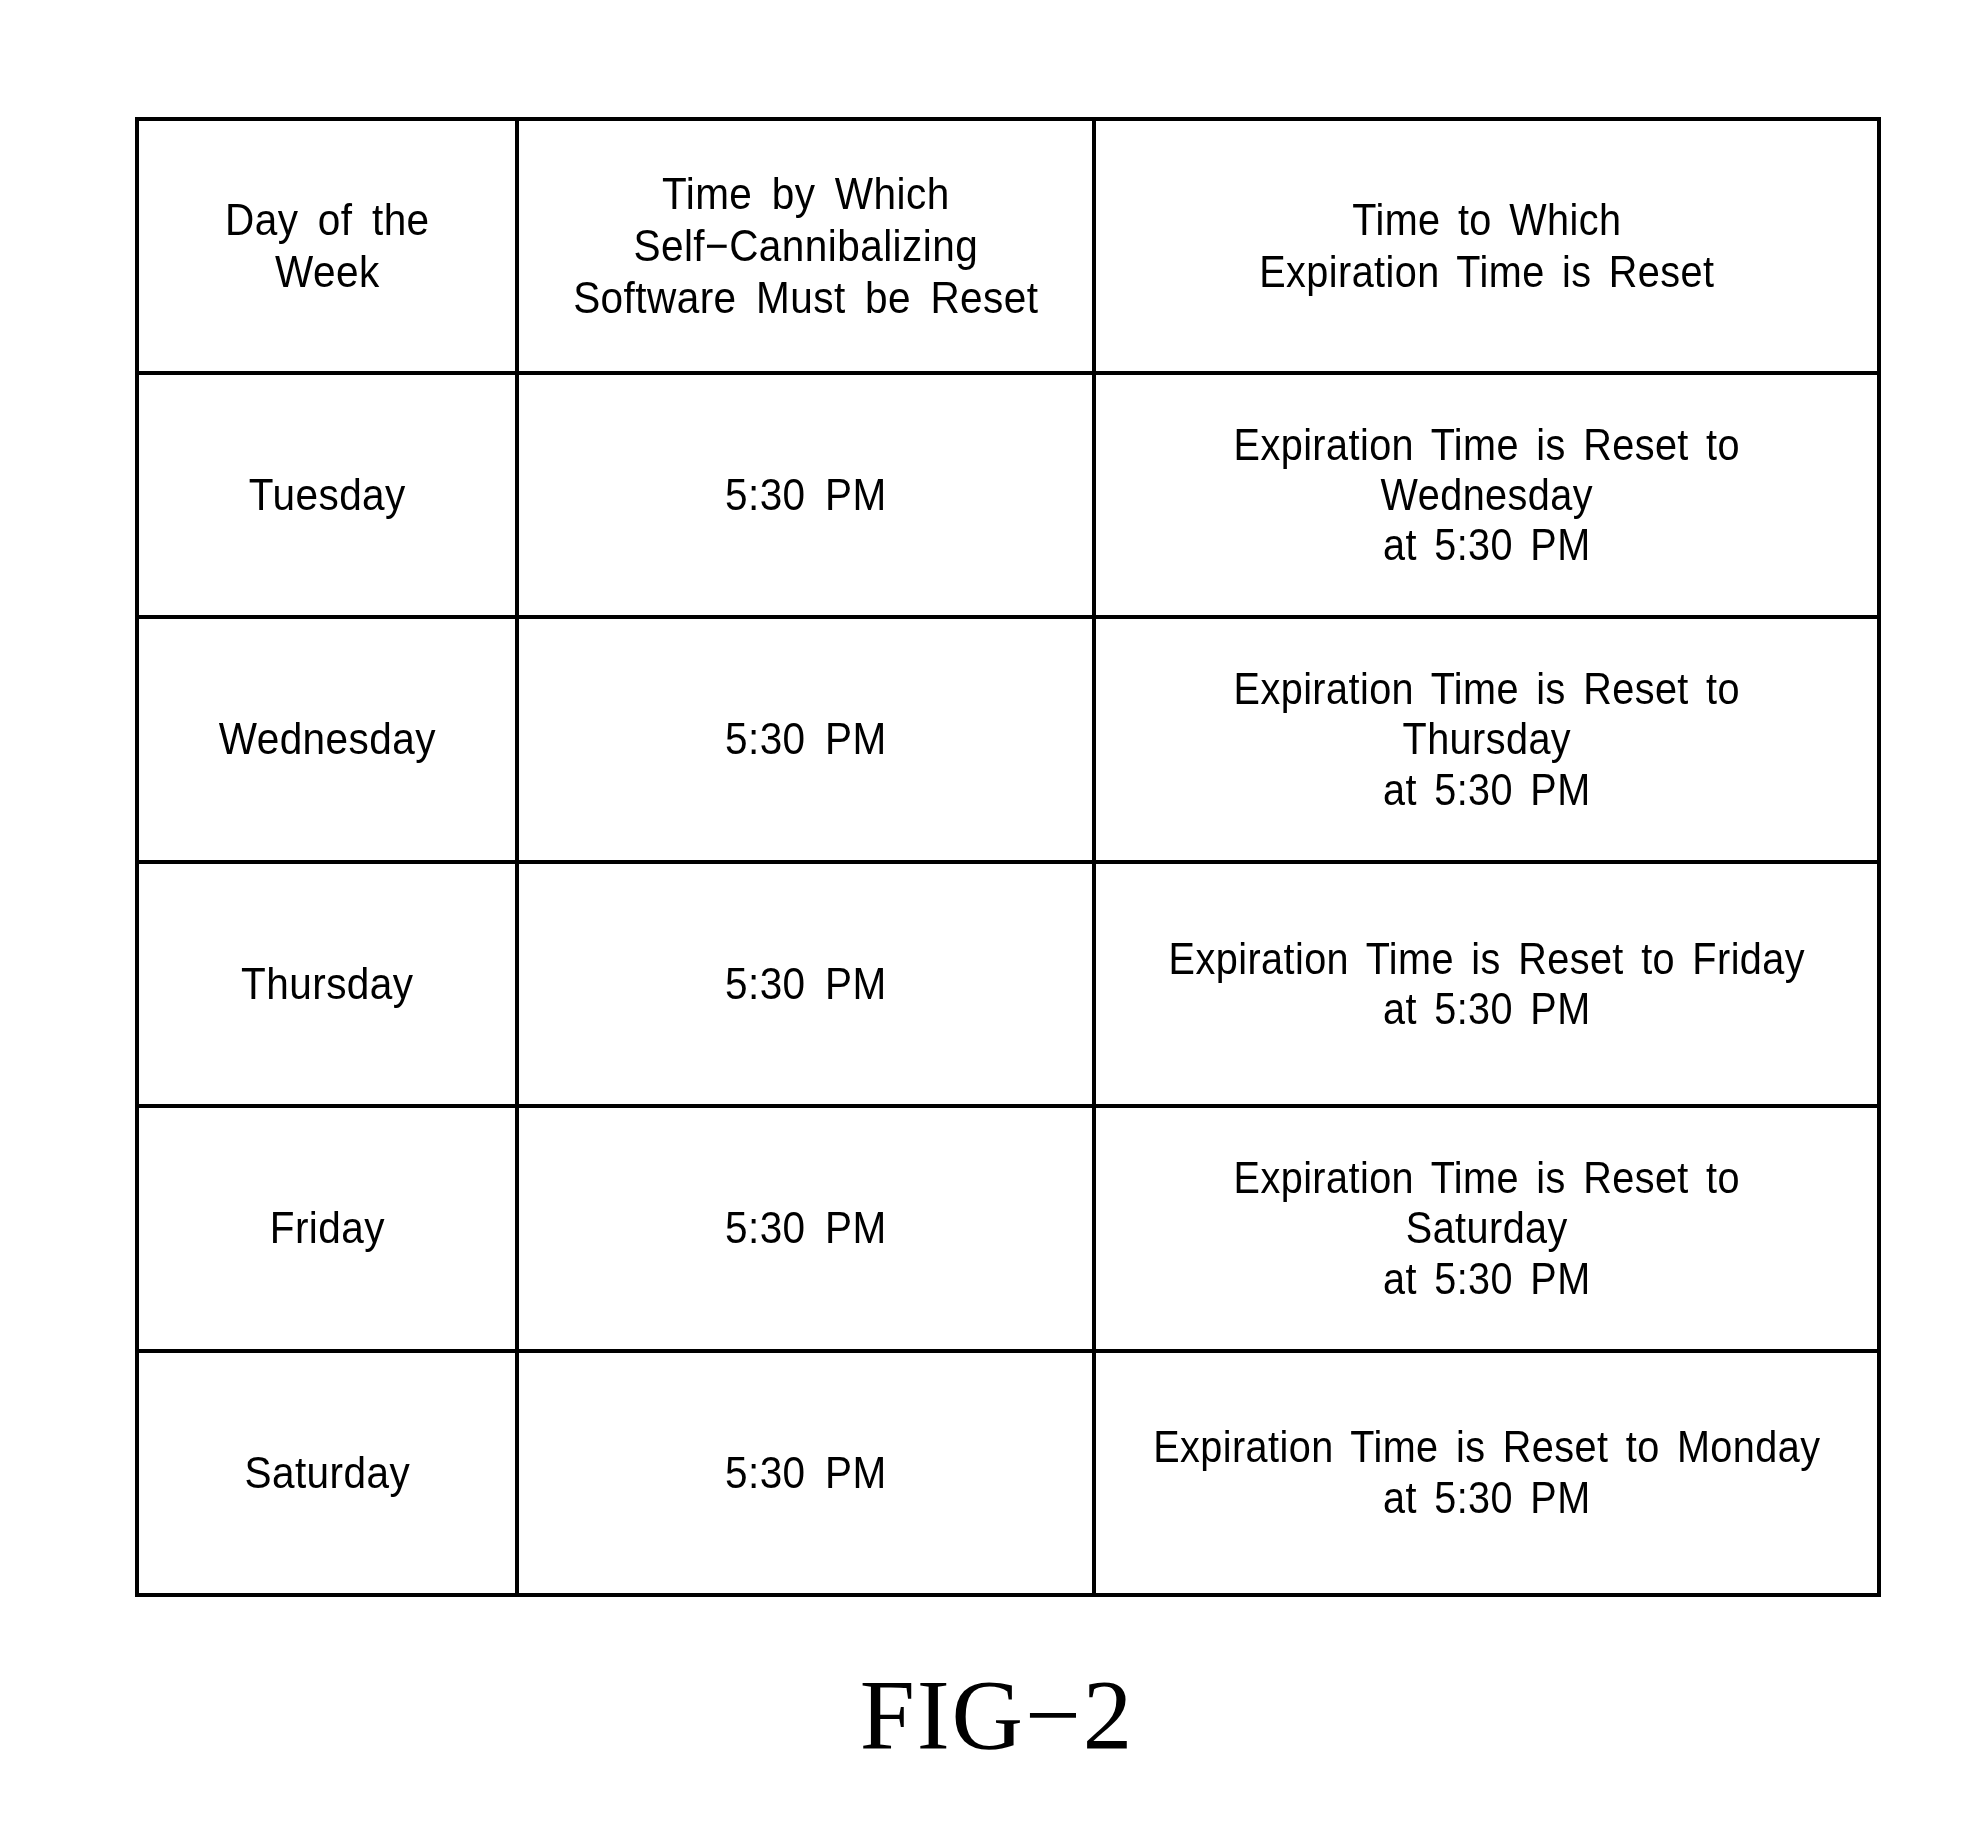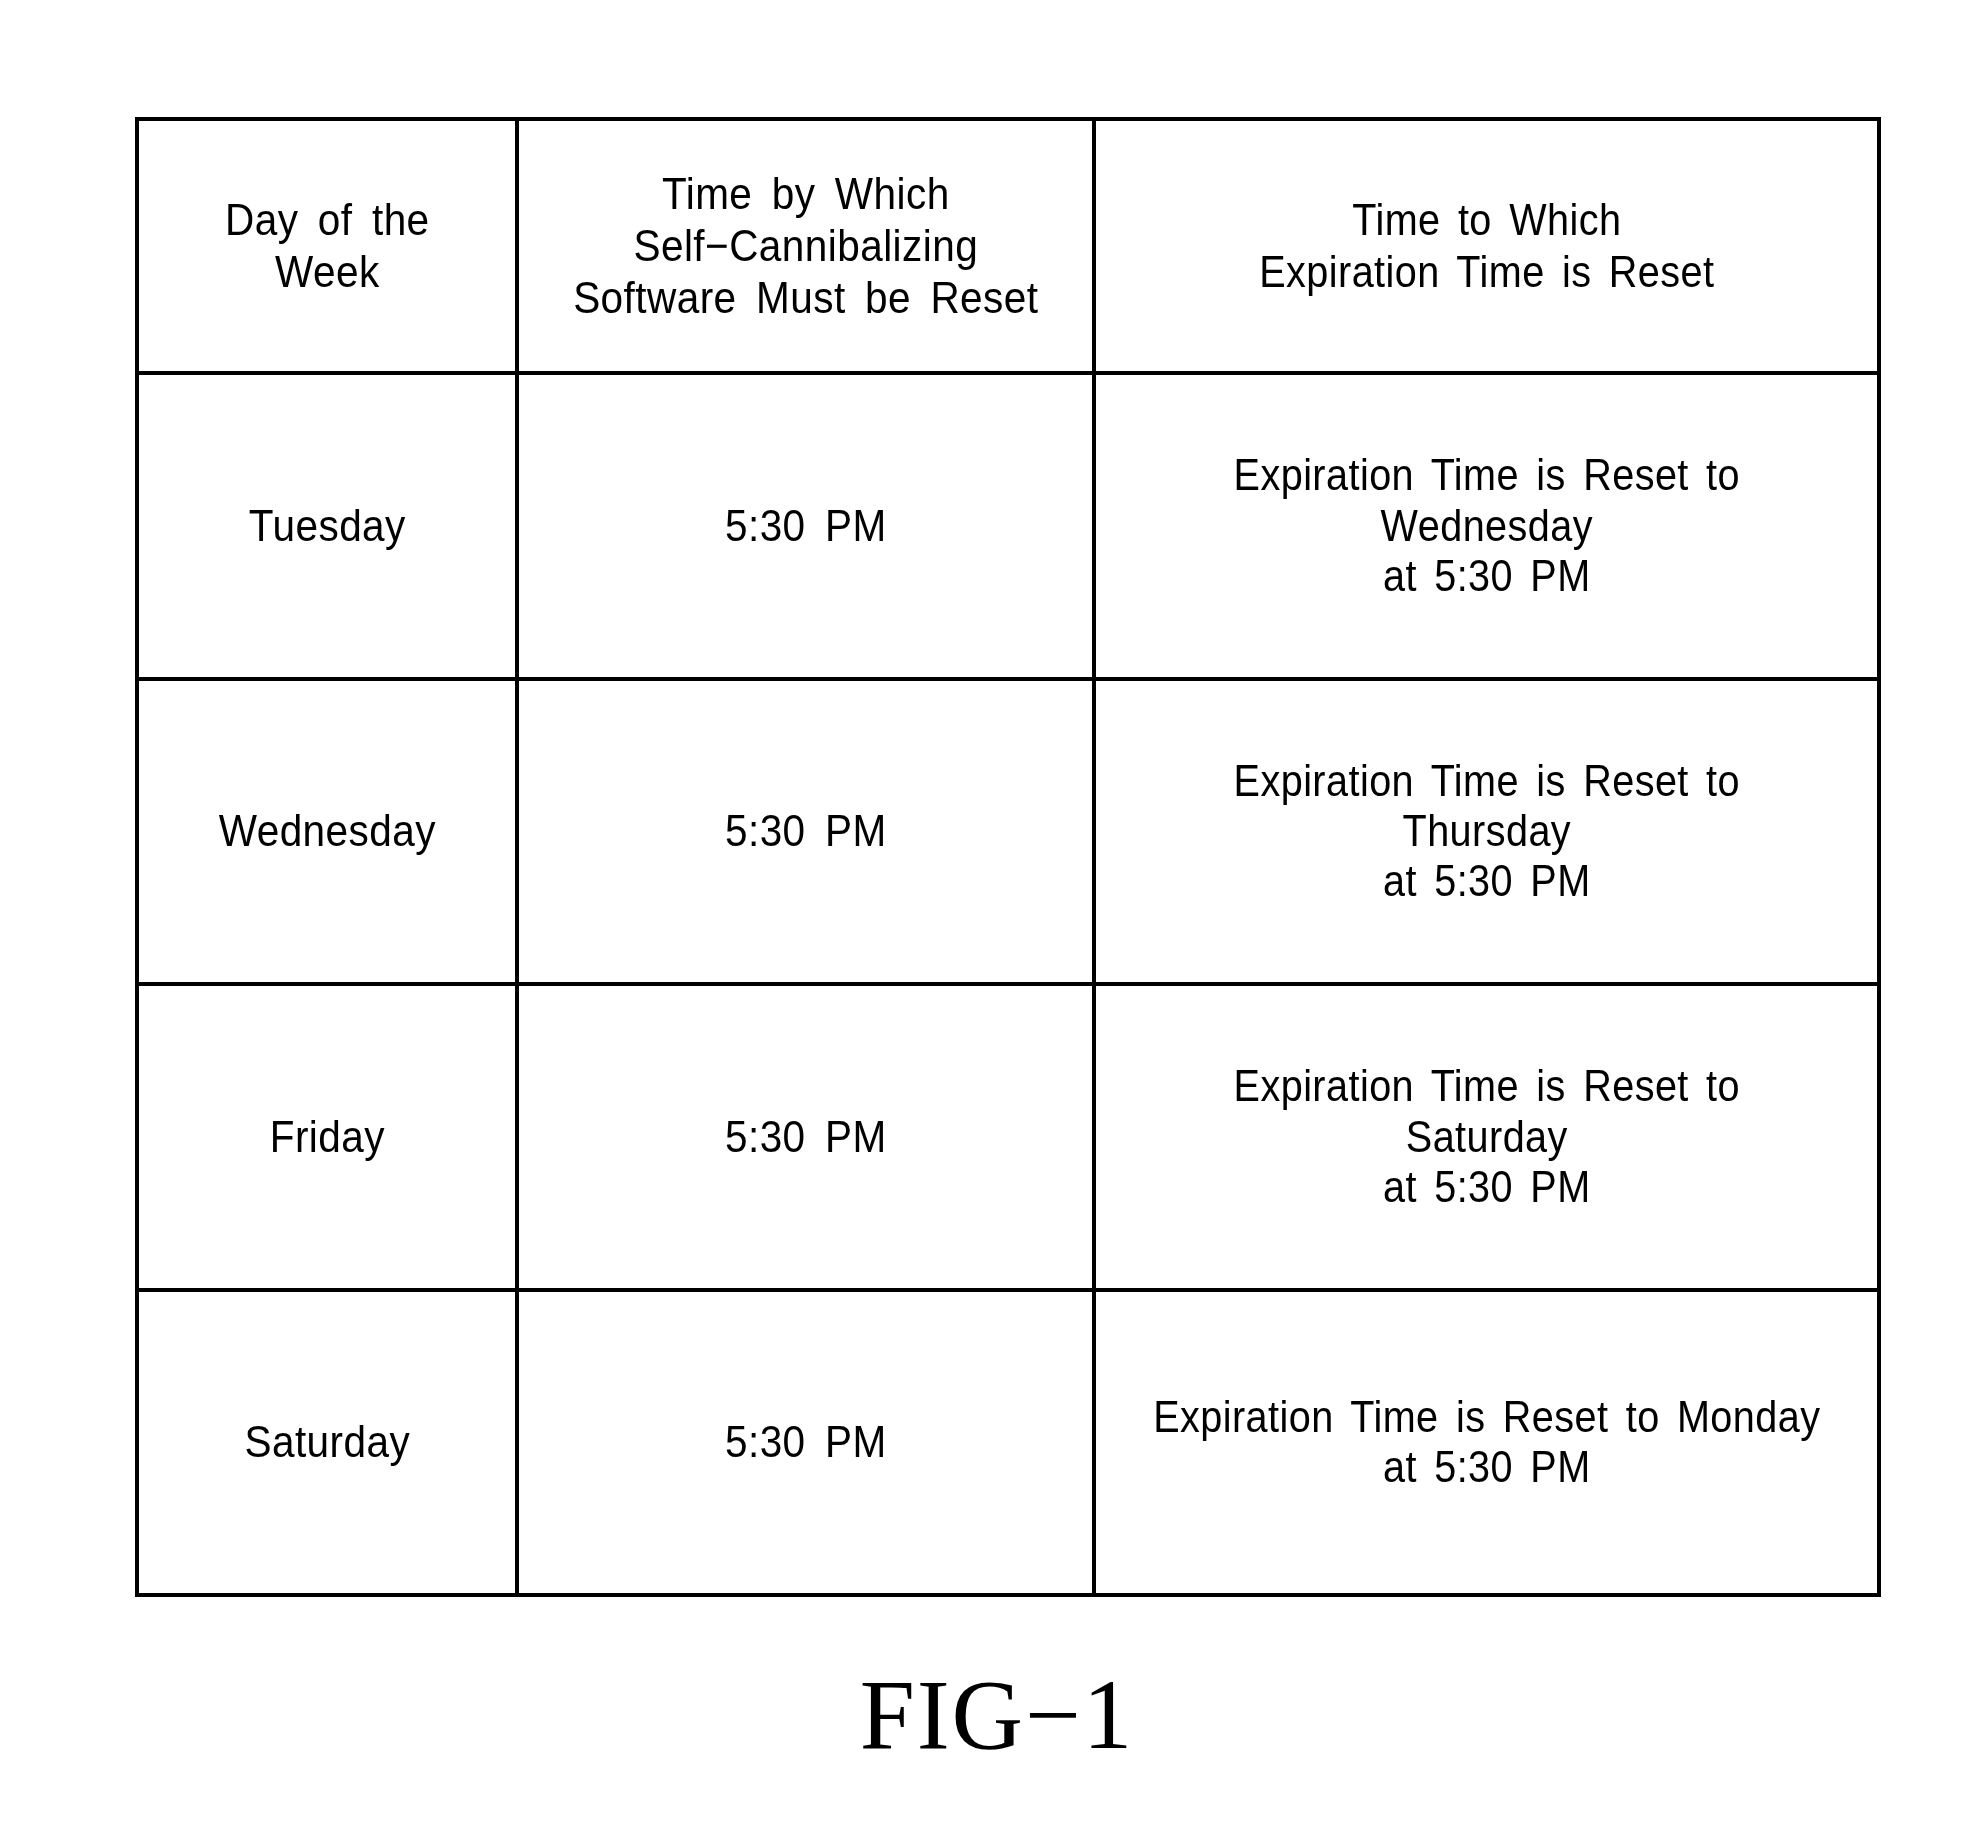--- a/index.html
+++ b/index.html
@@ -147,20 +147,32 @@
         <td class="col2">
           <span class="cell-text">5:30 PM</span>
         </td>
         <td class="col3">
           <span class="cell-text">Expiration Time is Reset to Thursday
 at 5:30 PM</span>
         </td>
       </tr>
       <tr>
         <td class="col1">
+          <span class="cell-text">Thursday</span>
+        </td>
+        <td class="col2">
+          <span class="cell-text">5:30 PM</span>
+        </td>
+        <td class="col3">
+          <span class="cell-text">Expiration Time is Reset to Friday
+at 5:30 PM</span>
+        </td>
+      </tr>
+      <tr>
+        <td class="col1">
           <span class="cell-text">Friday</span>
         </td>
         <td class="col2">
           <span class="cell-text">5:30 PM</span>
         </td>
         <td class="col3">
           <span class="cell-text">Expiration Time is Reset to Saturday
 at 5:30 PM</span>
         </td>
       </tr>
@@ -173,17 +185,17 @@
         </td>
         <td class="col3">
           <span class="cell-text">Expiration Time is Reset to Monday
 at 5:30 PM</span>
         </td>
       </tr>
     </tbody>
   </table>
 
   <div id="fig-caption">
-    <span class="fig-label">FIG−1</span>
+    <span class="fig-label">FIG−2</span>
   </div>
 
 </div>
 
 
 </body></html>

